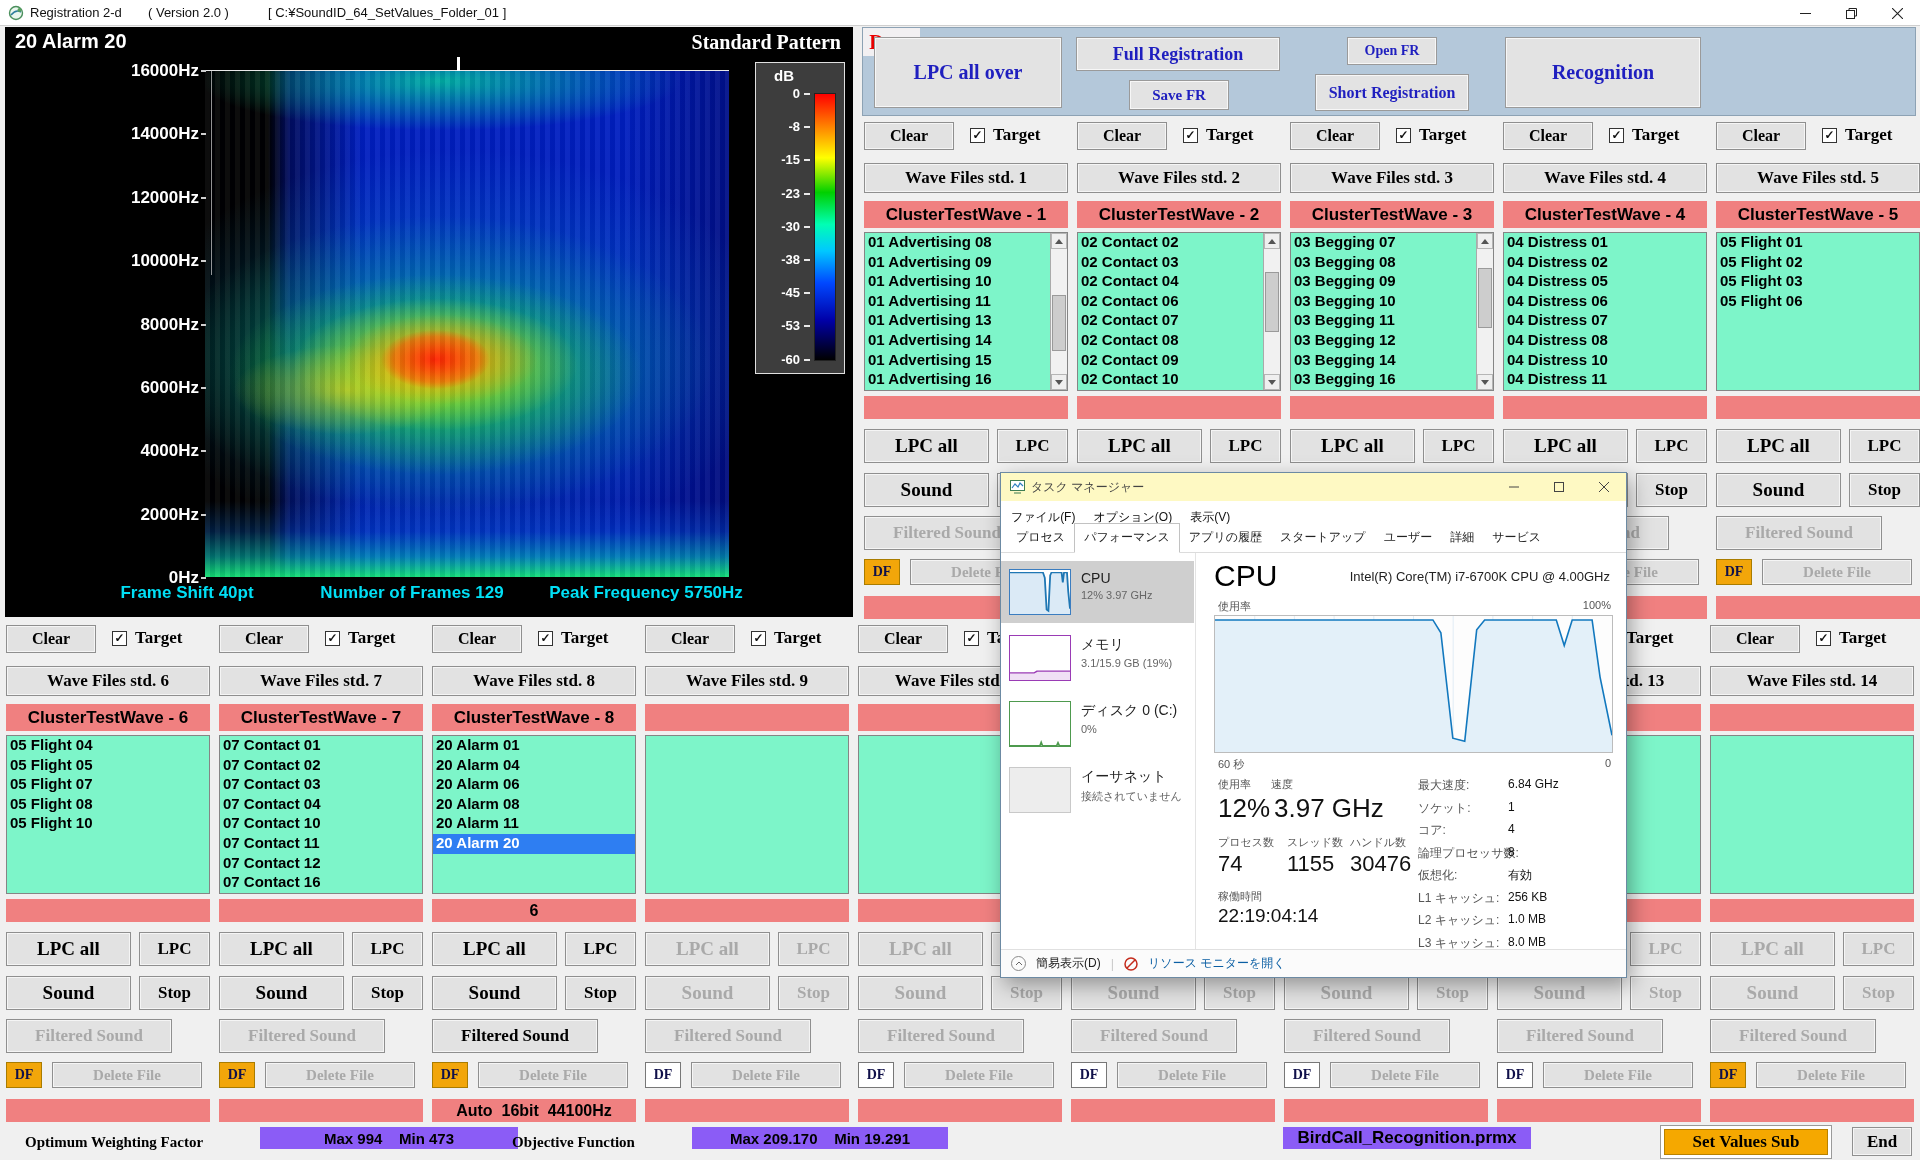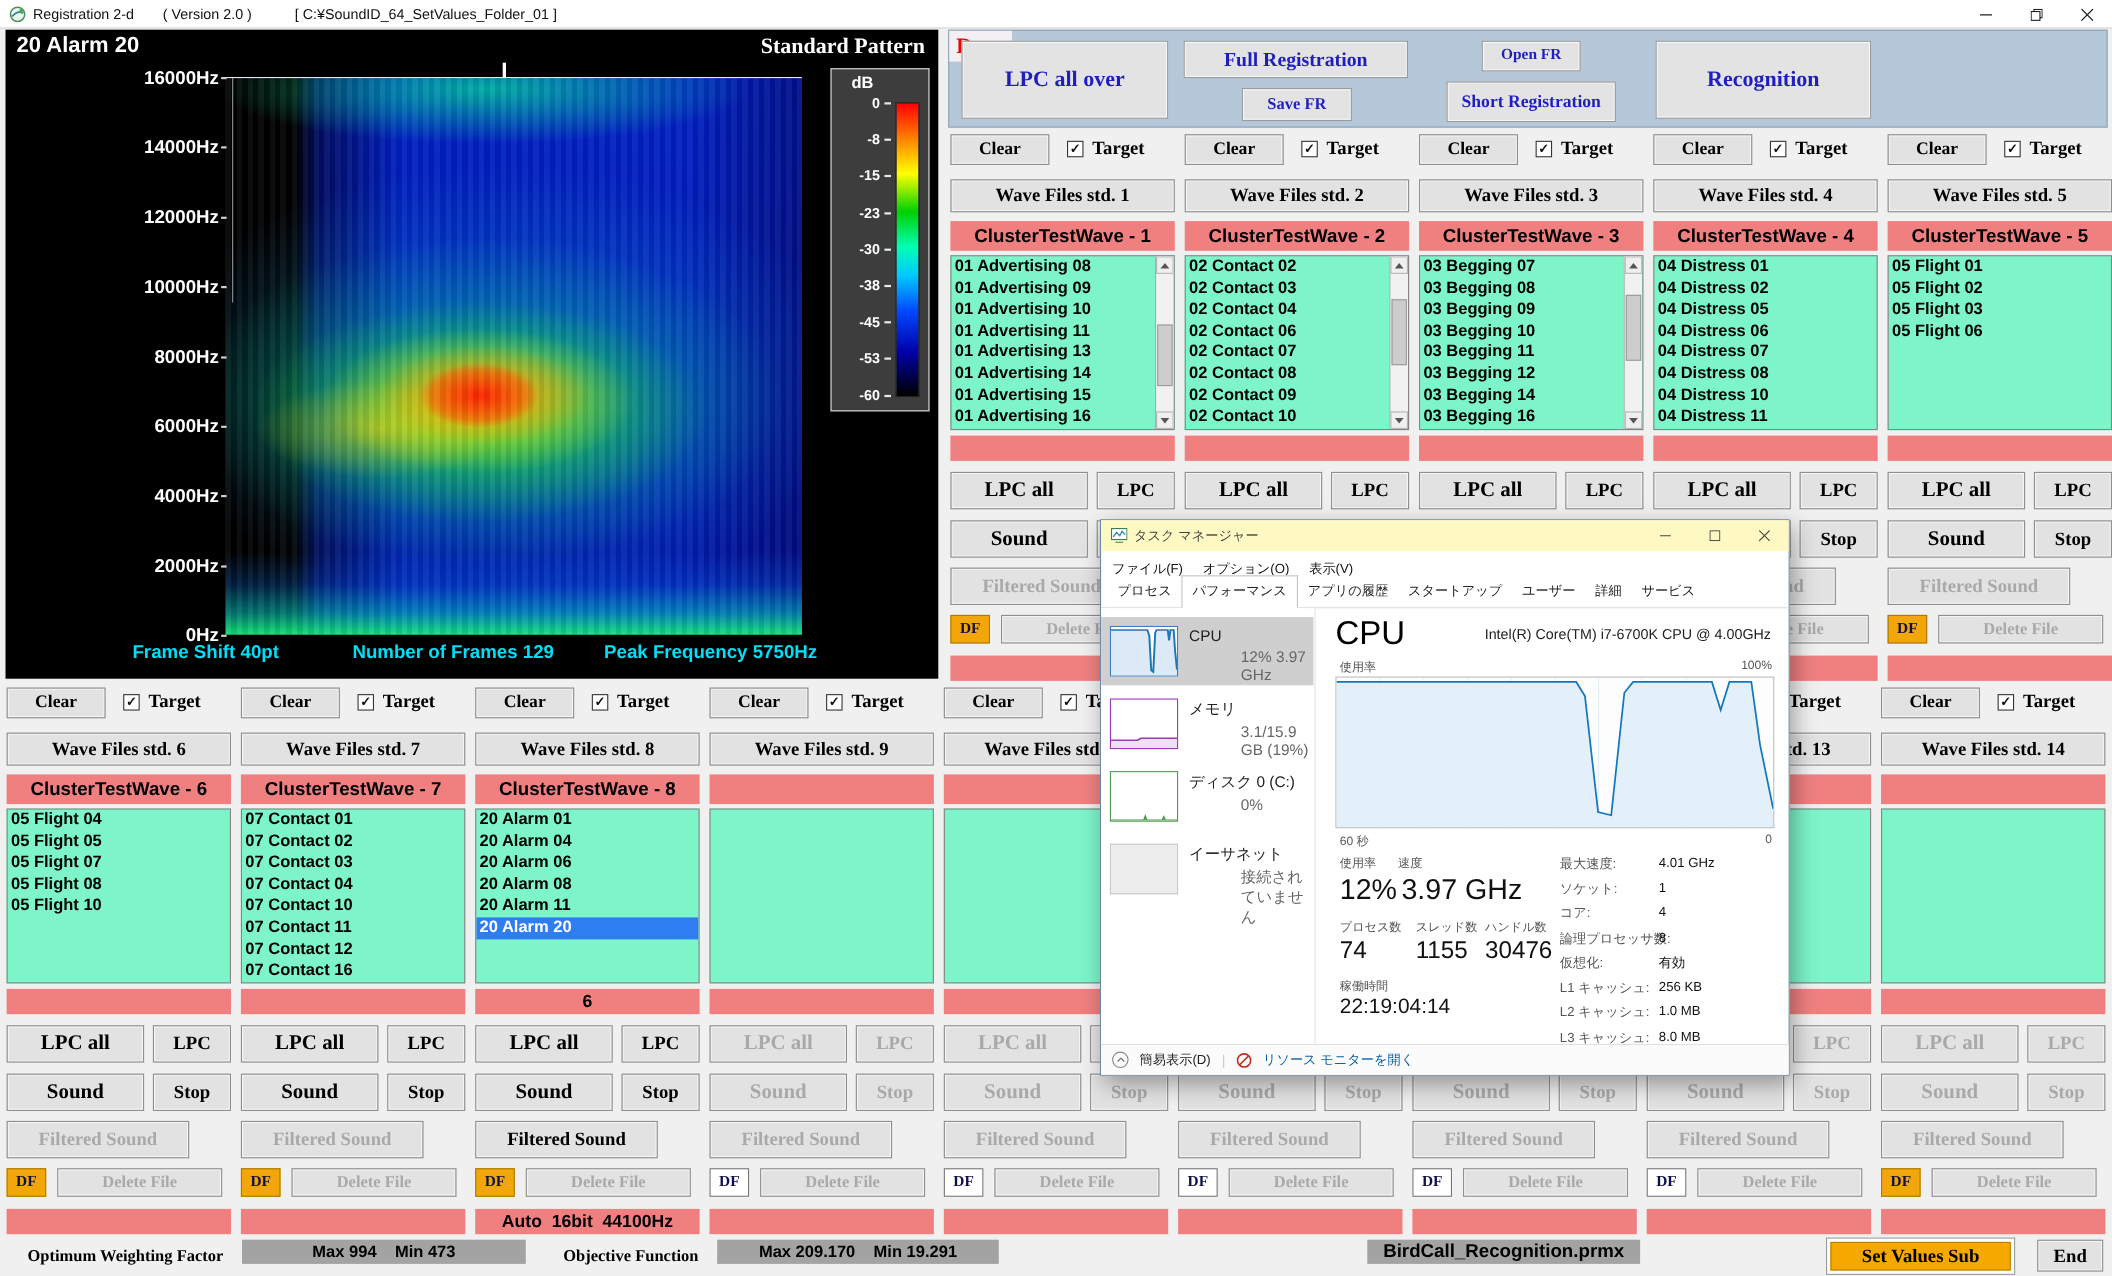--- a/index.html
+++ b/index.html
@@ -107,22 +107,22 @@
   .rsnd .sound,  .rsnd .stop { top:351px; }
   .fs  { position:absolute; top:394px; left:0; width:166px; height:34px; font-size:17px; }
   .df  { position:absolute; left:0; top:437px; width:36px; height:26px; background:#fff; border:1px solid #777;
          font:bold 14px "Liberation Serif",serif; color:#10104a; display:flex; align-items:center; justify-content:center; }
   .df.orange { background:#f2a60a; border-color:#a97c00; }
   .del { position:absolute; left:46px; top:437px; width:150px; height:26px; font-size:15px; }
 
   
   #statusbar { position:absolute; left:0; top:1125px; width:1920px; height:35px; }
   .slabel { position:absolute; font:bold 15px "Liberation Serif",serif; color:#000; top:9px; white-space:nowrap; }
-  .sbarv  { position:absolute; top:2px; height:22px; background:#a3a3a3; display:flex; align-items:center; justify-content:center;
-            font:bold 15px "Liberation Sans",sans-serif; color:#000; white-space:pre; }
+  .sbarv  { position:absolute; top:2px; height:22px; background:#8b5cf6; display:flex; align-items:center; justify-content:center;
+            font:bold 15px "Liberation Sans",sans-serif; color:#000; white-space:pre;margin-left:40px; }
   #owf-label { left:25px; }
   #owf-bar   { left:220px; width:258px; }
   #of-label  { left:512px; }
   #of-bar    { left:652px; width:256px; }
   #prmx-bar  { left:1243px; width:248px; font-size:17px; }
   #svs-box   { position:absolute; left:1660px; top:0; width:172px; height:34px; background:#fff; border:1px solid #9a9a9a; padding:3px; }
   #svs-btn   { width:100%; height:100%; background:#f5a800; border:1px solid #b98200;
                font:bold 17px "Liberation Serif",serif; color:#000; display:flex; align-items:center; justify-content:center; }
   #end-btn   { position:absolute; left:1852px; top:2px; width:60px; height:29px; font-size:17px; }
 
@@ -138,21 +138,21 @@
   #tm-tabs { position:absolute; left:0; top:53px; right:0; height:27px; display:flex; align-items:flex-end; padding-left:6px;
              border-bottom:1px solid #dcdcdc; }
   .tm-tab { font-size:12px; color:#222; padding:5px 9px 6px; }
   .tm-tab.active { border:1px solid #c2c2c2; border-bottom:1px solid #fff; background:#fff; margin-bottom:-1px; }
   #tm-sidebar { position:absolute; left:0; top:80px; width:195px; bottom:28px; border-right:1px solid #e3e3e3; background:#fff; }
   .tm-side { position:absolute; left:0; right:1px; height:62px; }
   .tm-side.selected { background:#cfcfcf; }
   .tm-thumb { position:absolute; left:8px; top:8px; width:62px; height:46px; background:#fff; }
   .tm-sidetext { position:absolute; left:80px; top:9px; }
   .tm-sidename { font-size:14px; color:#222; }
-  .tm-sidedetail { font-size:14px; color:#666; margin-top:3px;margin-left:47px; }
+  .tm-sidedetail { font-size:11px; color:#666; margin-top:3px; }
   #tm-main { position:absolute; left:195px; top:80px; right:0; bottom:28px; }
   #tm-cpu-big { position:absolute; left:18px; top:6px; font-size:30px; font-weight:200; color:#000; }
   #tm-cpu-name { position:absolute; right:16px; top:16px; font-size:13px; color:#222; }
   .tm-s { position:absolute; font-size:11px; color:#555; white-space:nowrap; }
   .tm-v { position:absolute; color:#111; font-weight:200; white-space:nowrap; }
   #tm-graph { position:absolute; left:18px; top:62px; width:399px; height:138px; border:1px solid #bcbcbc; background:#fdfdfd; }
   #tm-footer { position:absolute; left:0; bottom:0; right:0; height:28px; border-top:1px solid #e0e0e0; background:#fbfbfb;
                display:flex; align-items:center; gap:10px; padding-left:10px; }
   #tm-simple { font-size:12px; color:#222; }
   #tm-resmon { font-size:12px; color:#0b5fa4; }
@@ -779,21 +779,21 @@
       <div class="tm-s" style="left:22px;top:282px">プロセス数</div>
       <div class="tm-s" style="left:91px;top:282px">スレッド数</div>
       <div class="tm-s" style="left:154px;top:282px">ハンドル数</div>
       <div class="tm-v" style="left:22px;top:298px;font-size:22px">74</div>
       <div class="tm-v" style="left:91px;top:298px;font-size:22px">1155</div>
       <div class="tm-v" style="left:154px;top:298px;font-size:22px">30476</div>
       <div class="tm-s" style="left:22px;top:336px">稼働時間</div>
       <div class="tm-v" style="left:22px;top:352px;font-size:19px">22:19:04:14</div>
       <div id="tm-specs">
           <div class="tm-s" style="left:222px;top:224px;font-size:12px">最大速度:</div>
-          <div class="tm-v" style="left:312px;top:224px;font-size:12px;font-weight:normal">4.01 GHz</div>
+          <div class="tm-v" style="left:312px;top:224px;font-size:12px;font-weight:normal">6.84 GHz</div>
           <div class="tm-s" style="left:222px;top:246.5px;font-size:12px">ソケット:</div>
           <div class="tm-v" style="left:312px;top:246.5px;font-size:12px;font-weight:normal">1</div>
           <div class="tm-s" style="left:222px;top:269px;font-size:12px">コア:</div>
           <div class="tm-v" style="left:312px;top:269px;font-size:12px;font-weight:normal">4</div>
           <div class="tm-s" style="left:222px;top:291.5px;font-size:12px">論理プロセッサ数:</div>
           <div class="tm-v" style="left:312px;top:291.5px;font-size:12px;font-weight:normal">8</div>
           <div class="tm-s" style="left:222px;top:314px;font-size:12px">仮想化:</div>
           <div class="tm-v" style="left:312px;top:314px;font-size:12px;font-weight:normal">有効</div>
           <div class="tm-s" style="left:222px;top:336.5px;font-size:12px">L1 キャッシュ:</div>
           <div class="tm-v" style="left:312px;top:336.5px;font-size:12px;font-weight:normal">256 KB</div>

